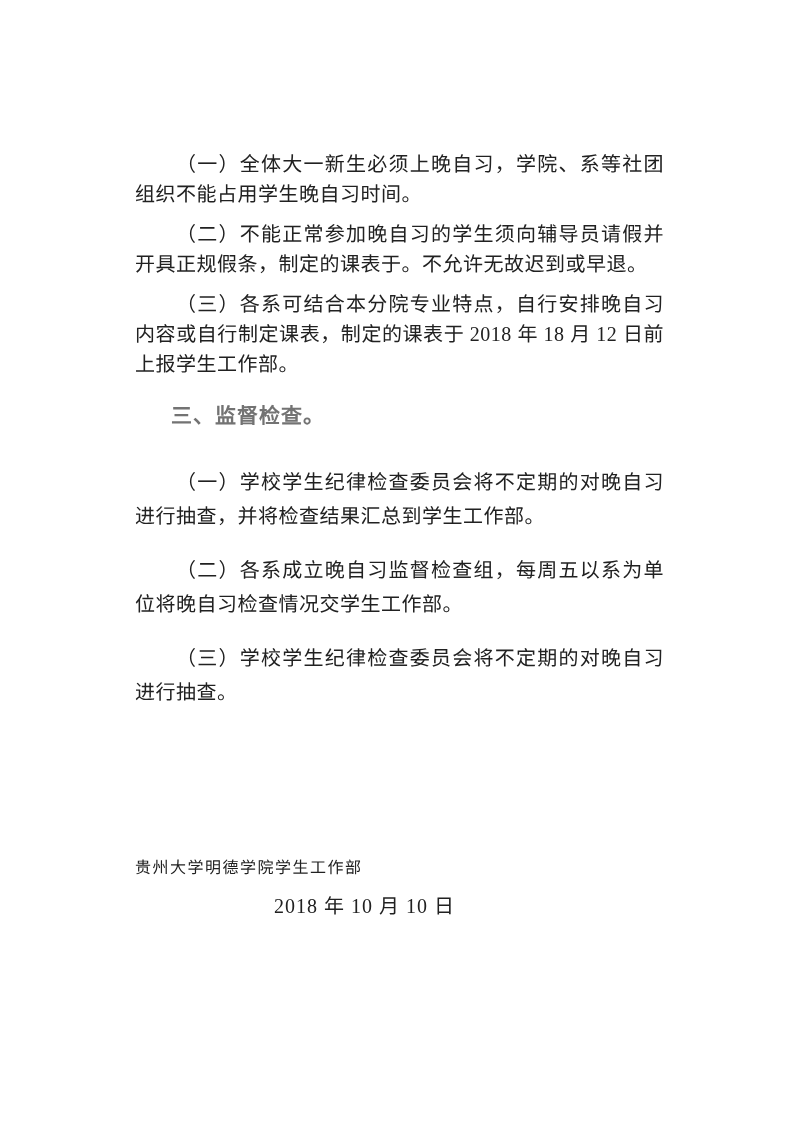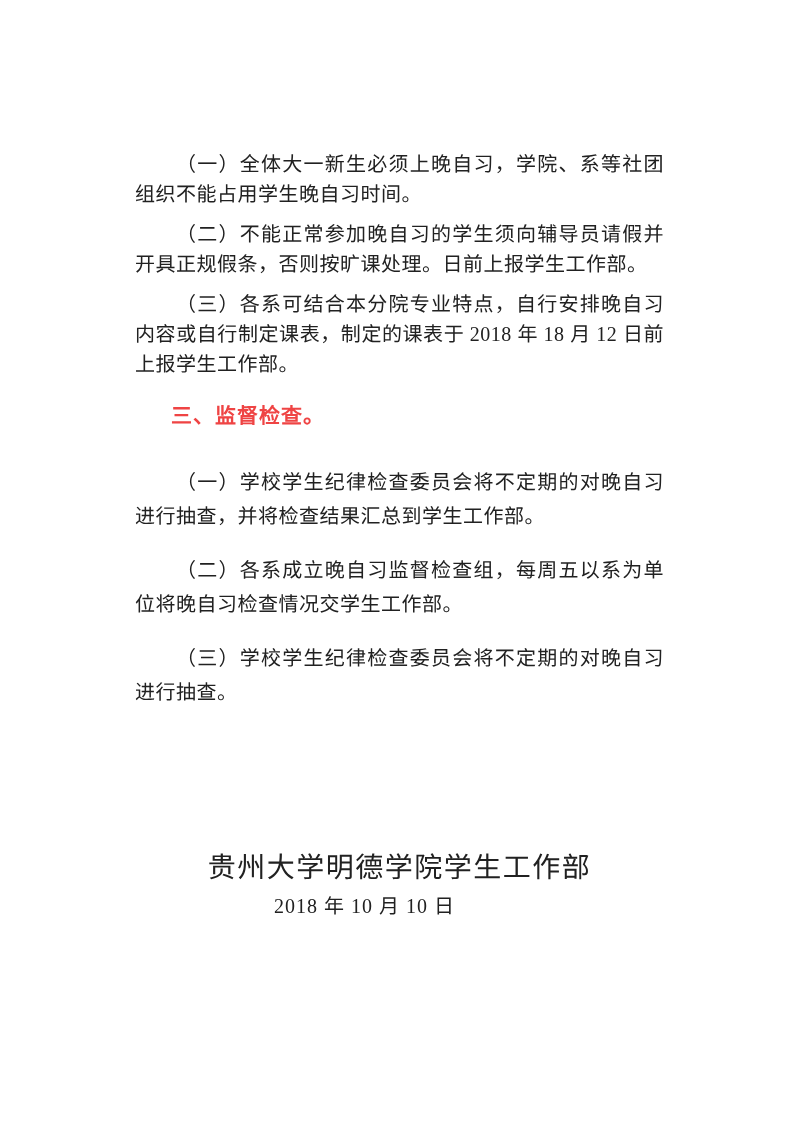--- a/index.html
+++ b/index.html
@@ -33,58 +33,58 @@
     margin-top: 10px;
   }
   .section-heading {
     margin: 22px 0 0 0;
     font-family: "Liberation Sans", "DejaVu Sans", sans-serif;
     font-weight: 700;
     font-size: 21px;
     line-height: 30px;
     text-indent: 36px;
     letter-spacing: 1px;
-    color: #ef4444;
+    color: #737373;
   }
   .body-para.loose {
     line-height: 34px;
     margin-top: 20px;
   }
   .body-para.loose.first {
     margin-top: 34px;
   }
   .signature-block {
     margin-top: 140px;
   }
   .signature-line {
     margin: 0;
-    font-size: 28px;
+    font-size: 16px;
     line-height: 38px;
-    text-align: center;
+    text-align: left;
     letter-spacing: 1.5px;
     color: #212121;
   }
   .date-line {
     margin: 0;
     padding-right: 70px;
     font-size: 20px;
     line-height: 38px;
     text-align: center;
     letter-spacing: 1px;
     color: #212121;
   }
 </style>
 </head>
 <body>
 
 <div class="page">
 
   <p class="body-para tight">（一）全体大一新生必须上晚自习，学院、系等社团组织不能占用学生晚自习时间。</p>
 
-  <p class="body-para tight">（二）不能正常参加晚自习的学生须向辅导员请假并开具正规假条，否则按旷课处理。日前上报学生工作部。</p>
+  <p class="body-para tight">（二）不能正常参加晚自习的学生须向辅导员请假并开具正规假条，制定的课表于。不允许无故迟到或早退。</p>
 
   <p class="body-para tight">（三）各系可结合本分院专业特点，自行安排晚自习内容或自行制定课表，制定的课表于 2018 年 18 月 12 日前上报学生工作部。</p>
 
   <h2 class="section-heading">三、监督检查。</h2>
 
   <p class="body-para loose first">（一）学校学生纪律检查委员会将不定期的对晚自习进行抽查，并将检查结果汇总到学生工作部。</p>
 
   <p class="body-para loose">（二）各系成立晚自习监督检查组，每周五以系为单位将晚自习检查情况交学生工作部。</p>
 
   <p class="body-para loose">（三）学校学生纪律检查委员会将不定期的对晚自习进行抽查。</p>

